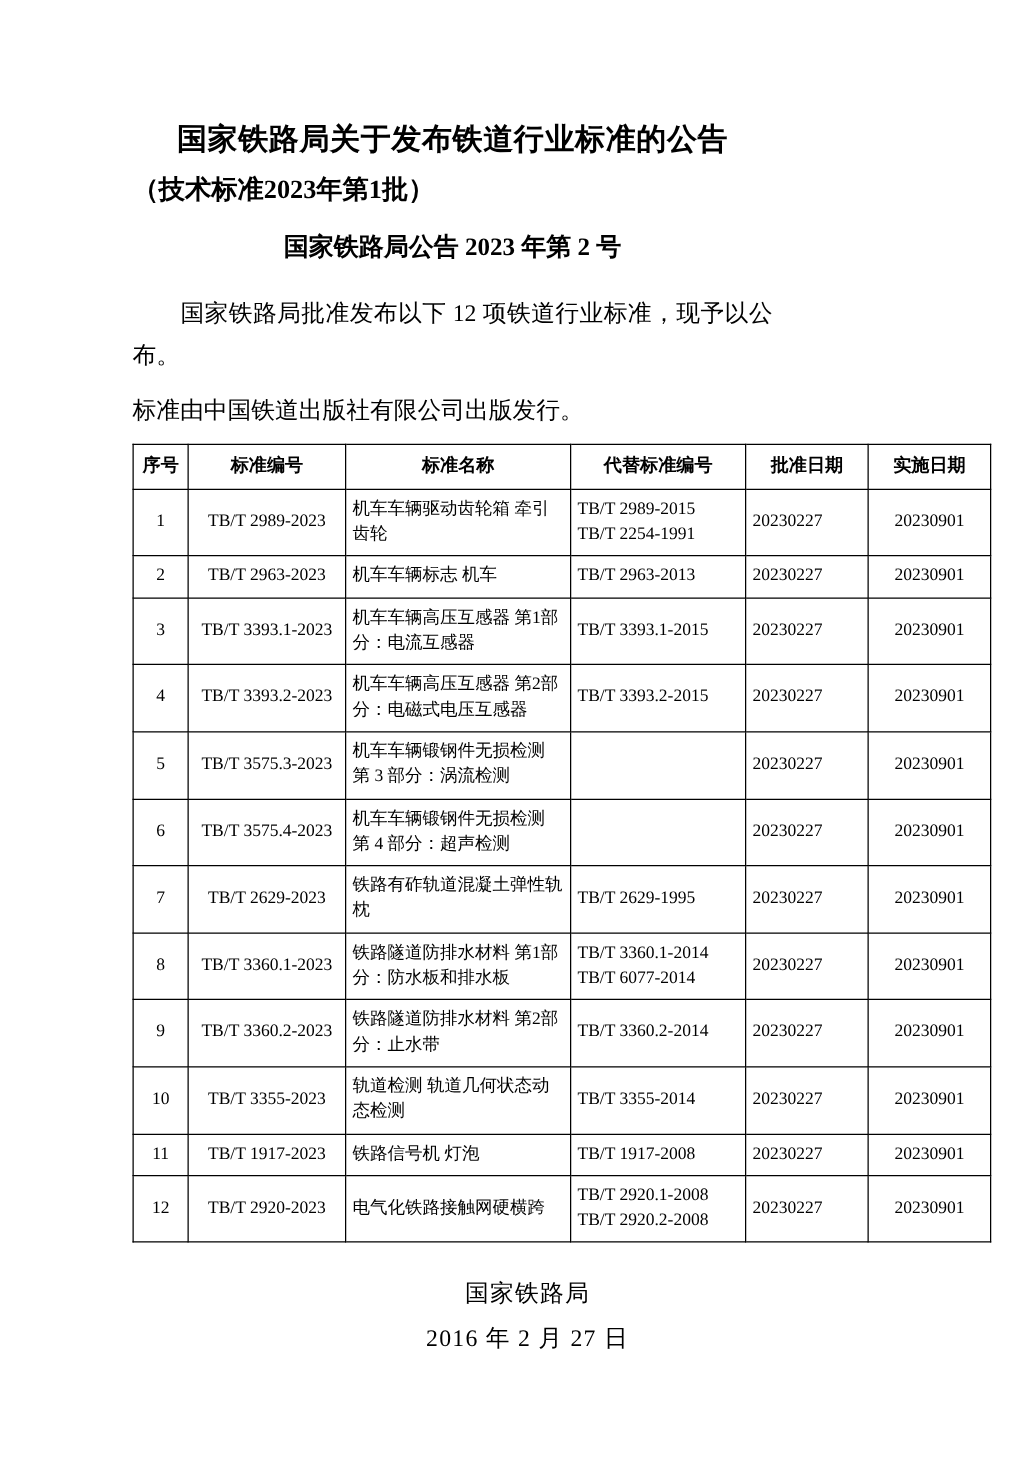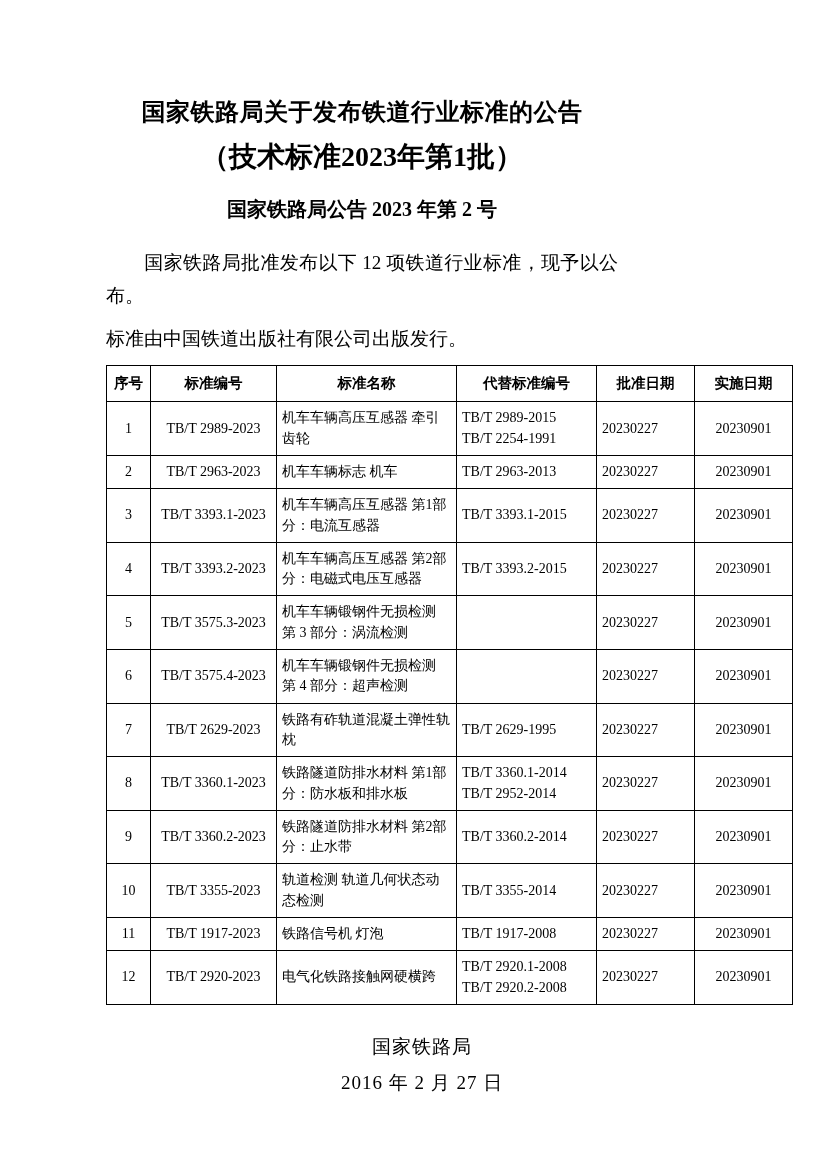--- a/index.html
+++ b/index.html
@@ -24,22 +24,22 @@
   }
   .doc-title {
     text-align: center;
     font-size: 24px;
     font-weight: bold;
     letter-spacing: 0.5px;
     line-height: 1.4;
     margin: 0 0 6px 0;
   }
   .doc-subtitle {
-    text-align: center;
-    font-size: 28px;
+    text-align: left;
+    font-size: 21px;
     font-weight: bold;
     line-height: 1.5;
     margin: 0 0 16px 0;
   }
   .doc-number {
     text-align: center;
     font-size: 20px;
     font-weight: bold;
     line-height: 1.5;
     margin: 0 0 22px 0;
@@ -126,21 +126,21 @@
         <th>标准名称</th>
         <th>代替标准编号</th>
         <th>批准日期</th>
         <th>实施日期</th>
       </tr>
     </thead>
     <tbody>
         <tr>
           <td class="seq">1</td>
           <td class="code">TB/T 2989-2023</td>
-          <td class="name">机车车辆高压互感器 牵引齿轮</td>
+          <td class="name">机车车辆驱动齿轮箱 牵引齿轮</td>
           <td class="repl">
             <span class="rl">TB/T 2989-2015</span>
             <span class="rl">TB/T 2254-1991</span>
           </td>
           <td class="appr">20230227</td>
           <td class="impl">20230901</td>
         </tr>
         <tr>
           <td class="seq">2</td>
           <td class="code">TB/T 2963-2023</td>
@@ -196,21 +196,21 @@
           </td>
           <td class="appr">20230227</td>
           <td class="impl">20230901</td>
         </tr>
         <tr>
           <td class="seq">8</td>
           <td class="code">TB/T 3360.1-2023</td>
           <td class="name">铁路隧道防排水材料 第1部分：防水板和排水板</td>
           <td class="repl">
             <span class="rl">TB/T 3360.1-2014</span>
-            <span class="rl">TB/T 2952-2014</span>
+            <span class="rl">TB/T 6077-2014</span>
           </td>
           <td class="appr">20230227</td>
           <td class="impl">20230901</td>
         </tr>
         <tr>
           <td class="seq">9</td>
           <td class="code">TB/T 3360.2-2023</td>
           <td class="name">铁路隧道防排水材料 第2部分：止水带</td>
           <td class="repl">
             <span class="rl">TB/T 3360.2-2014</span>

